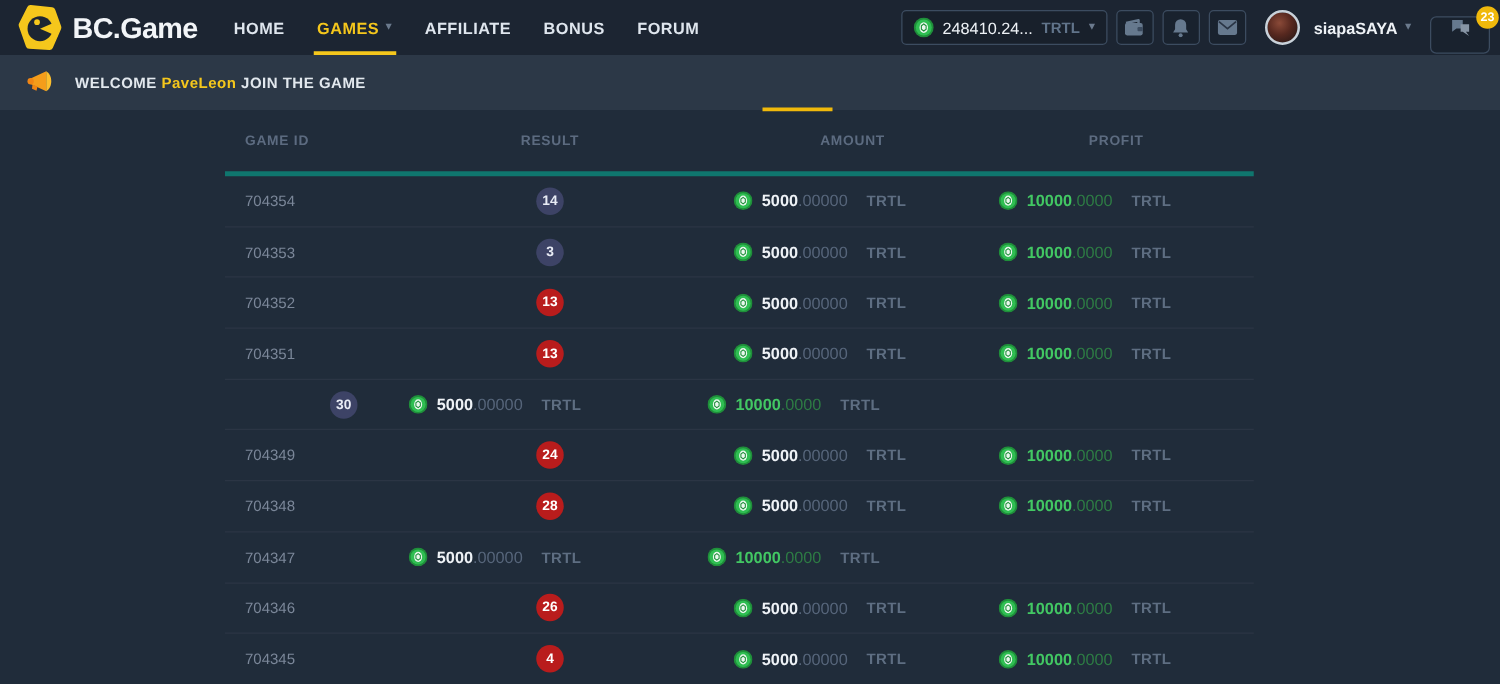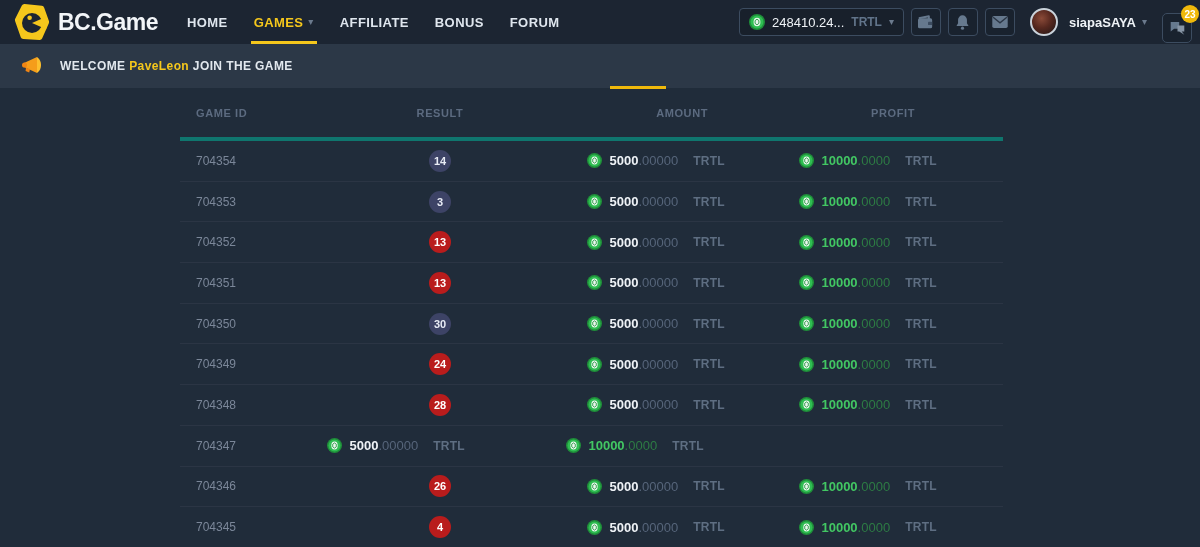--- a/index.html
+++ b/index.html
@@ -43,22 +43,22 @@
     background:rgba(0,0,0,0.08); cursor:pointer; color:#66798e;
   }
   .avatar {
     width:28px; height:28px; border-radius:50%; margin-left:8px;
     border:2px solid #c9d2da;
     background:radial-gradient(circle at 40% 35%, #8a4a38 0%, #57281f 45%, #1d1414 100%);
     cursor:pointer; flex:0 0 auto;
   }
   .username { font-size:13px; font-weight:bold; color:#eef2f6; margin-left:4px; cursor:pointer; display:flex; align-items:center; gap:6px; }
   .chat-btn {
-    width:30px; height:30px; border:1px solid #3c4c60; border-radius:5px;
-    display:flex; align-items:center; justify-content:center;
+    width:48px; height:30px; border:1px solid #3c4c60; border-radius:5px;
+    display:flex; align-items:flex-start; justify-content:center;
     background:rgba(0,0,0,0.08); cursor:pointer; position:relative; margin-left:8px; color:#66798e;margin-top:12px;
   }
   .chat-badge {
     position:absolute; top:-9px; right:-8px; min-width:18px; height:18px;
     border-radius:50%; background:#f0b90b; color:#fff;
     font-size:10px; font-weight:bold; display:flex; align-items:center; justify-content:center;
   }
 
   
   .banner {
@@ -353,21 +353,20 @@
           <path d="M8 5.2l1.9 1.4v2.8L8 10.8 6.1 9.4V6.6z" fill="none" stroke="#1f8f3a" stroke-width="0.9"></path>
         </svg>
       </span>
       <span class="num-int">10000</span>
             <span class="num-dec">.0000</span>
       <span class="cur">TRTL</span>
     </div>
   </div>
 
   <div class="t-row">
-    <div class="c-gameid">704350</div>
     <div class="c-result">
       <span class="result-badge navy">30</span>
     </div>
     <div class="c-amount">
       <span class="coin">
         <svg width="15" height="15" viewBox="0 0 16 16">
           <circle cx="8" cy="8" r="8" fill="#1f8f3a"></circle>
           <circle cx="8" cy="8" r="6.4" fill="#2fbe52"></circle>
           <ellipse cx="8" cy="8" rx="3.4" ry="4.3" fill="#eaf7ee"></ellipse>
           <path d="M8 5.2l1.9 1.4v2.8L8 10.8 6.1 9.4V6.6z" fill="none" stroke="#1f8f3a" stroke-width="0.9"></path>

